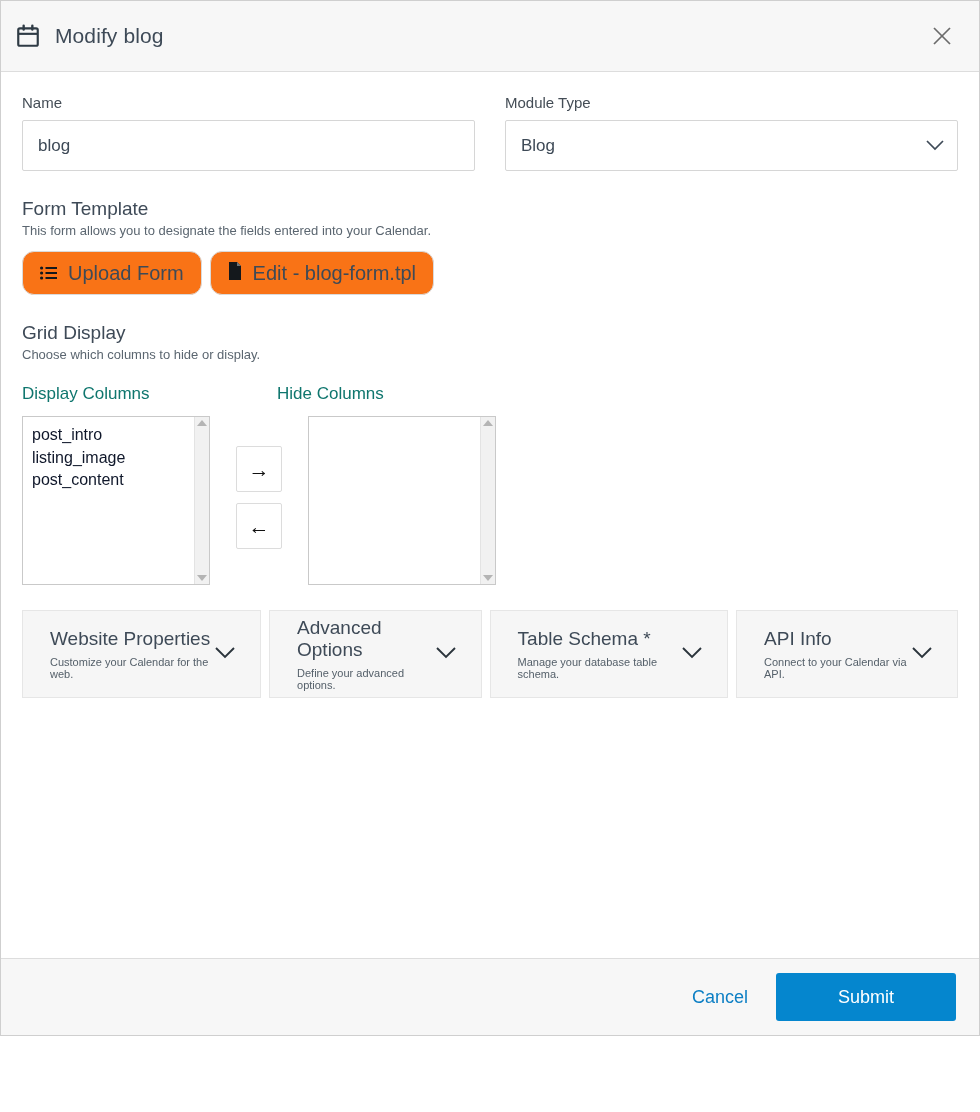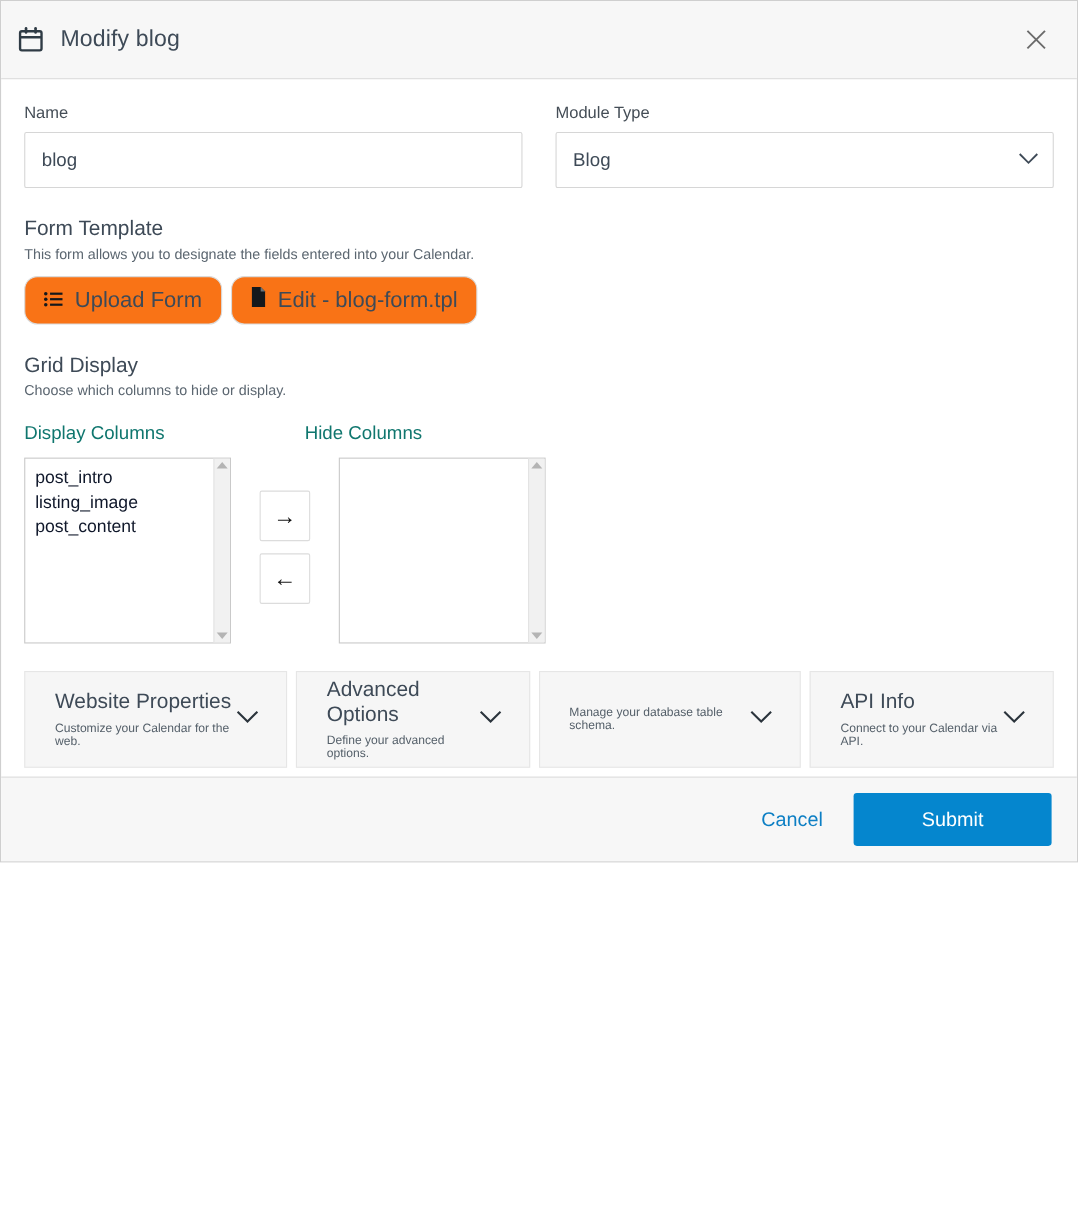--- a/index.html
+++ b/index.html
@@ -6,21 +6,21 @@
   html, body {
     margin: 0; padding: 0;
     width: 980px; height: 1112px;
     background: #ffffff;
     font-family: "Liberation Sans", sans-serif;
     -webkit-font-smoothing: antialiased;
   }
 
   .modal {
     width: 980px;
-    height: 784px;
+    height: 1036px;
     background: #ffffff;
     border: 1px solid #cfcfcf;
     display: flex;
     flex-direction: column;
     overflow: hidden;
   }
 
   
   .modal-header {
     height: 71px;
@@ -387,20 +387,21 @@
         </div>
         <span class="acc-chevron">
           <svg width="22" height="13" viewBox="0 0 22 13">
             <polyline points="2,2 11,11 20,2" fill="none" stroke="#2b343c" stroke-width="1.9"></polyline>
           </svg>
         </span>
       </div>
 
       <div class="accordion">
         <div class="acc-texts">
+          <div class="acc-title">Table Schema *</div>
           <div class="acc-desc">Manage your database table schema.</div>
         </div>
         <span class="acc-chevron">
           <svg width="22" height="13" viewBox="0 0 22 13">
             <polyline points="2,2 11,11 20,2" fill="none" stroke="#2b343c" stroke-width="1.9"></polyline>
           </svg>
         </span>
       </div>
 
       <div class="accordion">

